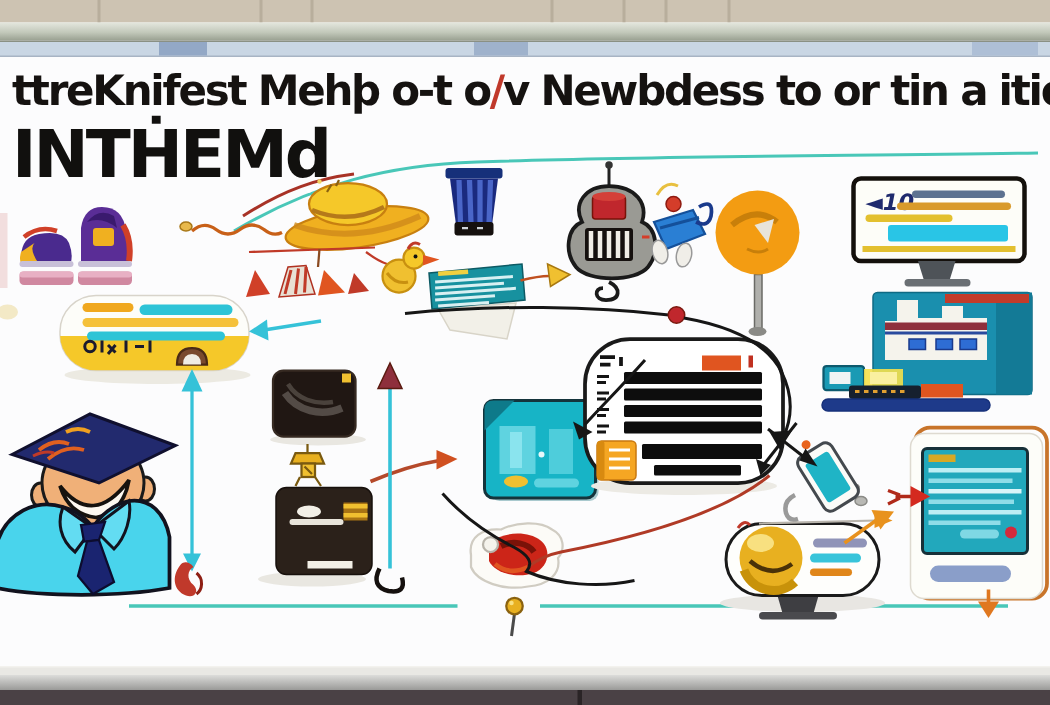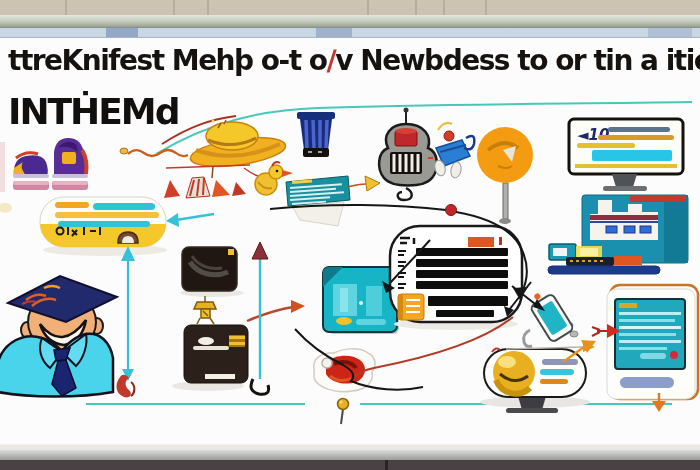--- a/index.html
+++ b/index.html
@@ -9,21 +9,21 @@
   .rail-top{position:absolute;left:0;top:15px;width:700px;height:12px;background:linear-gradient(#e4e7de,#c2c8ba 55%,#99a091);border-bottom:1px solid #8a9084;}
   .tray{position:absolute;left:0;top:28px;width:700px;height:9px;background:#c9d6e4;border-bottom:1px solid #a8b4c4;}
   .tray .seg{position:absolute;top:0;height:9px;}
   .board{position:absolute;left:0;top:38px;width:700px;height:406px;background:#fcfcfd;}
   .strip-bottom{position:absolute;left:0;top:444px;width:700px;height:6px;background:#e9e8e4;border-top:1px solid #f3f2ee;}
   .rail-bottom{position:absolute;left:0;top:450px;width:700px;height:10px;background:linear-gradient(#dcdcda,#9a9a98);border-bottom:2px solid #6a6a68;}
   .floor{position:absolute;left:0;top:460px;width:700px;height:10px;background:#4a4145;}
   .floor .seam{position:absolute;left:385px;top:0;width:3px;height:10px;background:#2a2426;}
   .title1{position:absolute;left:8px;top:44px;font-size:28px;font-weight:800;letter-spacing:-1.5px;color:#151210;white-space:nowrap;}
   .title1 .red{color:#c0392b;font-weight:700;}
-  .title2{position:absolute;left:8px;top:78px;font-size:36px;font-weight:800;letter-spacing:-2px;color:#11100e;margin-top:13px;}
+  .title2{position:absolute;left:8px;top:78px;font-size:44px;font-weight:800;letter-spacing:-2px;color:#11100e;}
   svg.scene{position:absolute;left:0;top:0;width:700px;height:470px;}
 </style>
 </head>
 <body>
 
 <div class="stage">
 
   <div class="wall">
     <div class="seam" style="left:65px"></div>
       <div class="seam" style="left:173px"></div>

